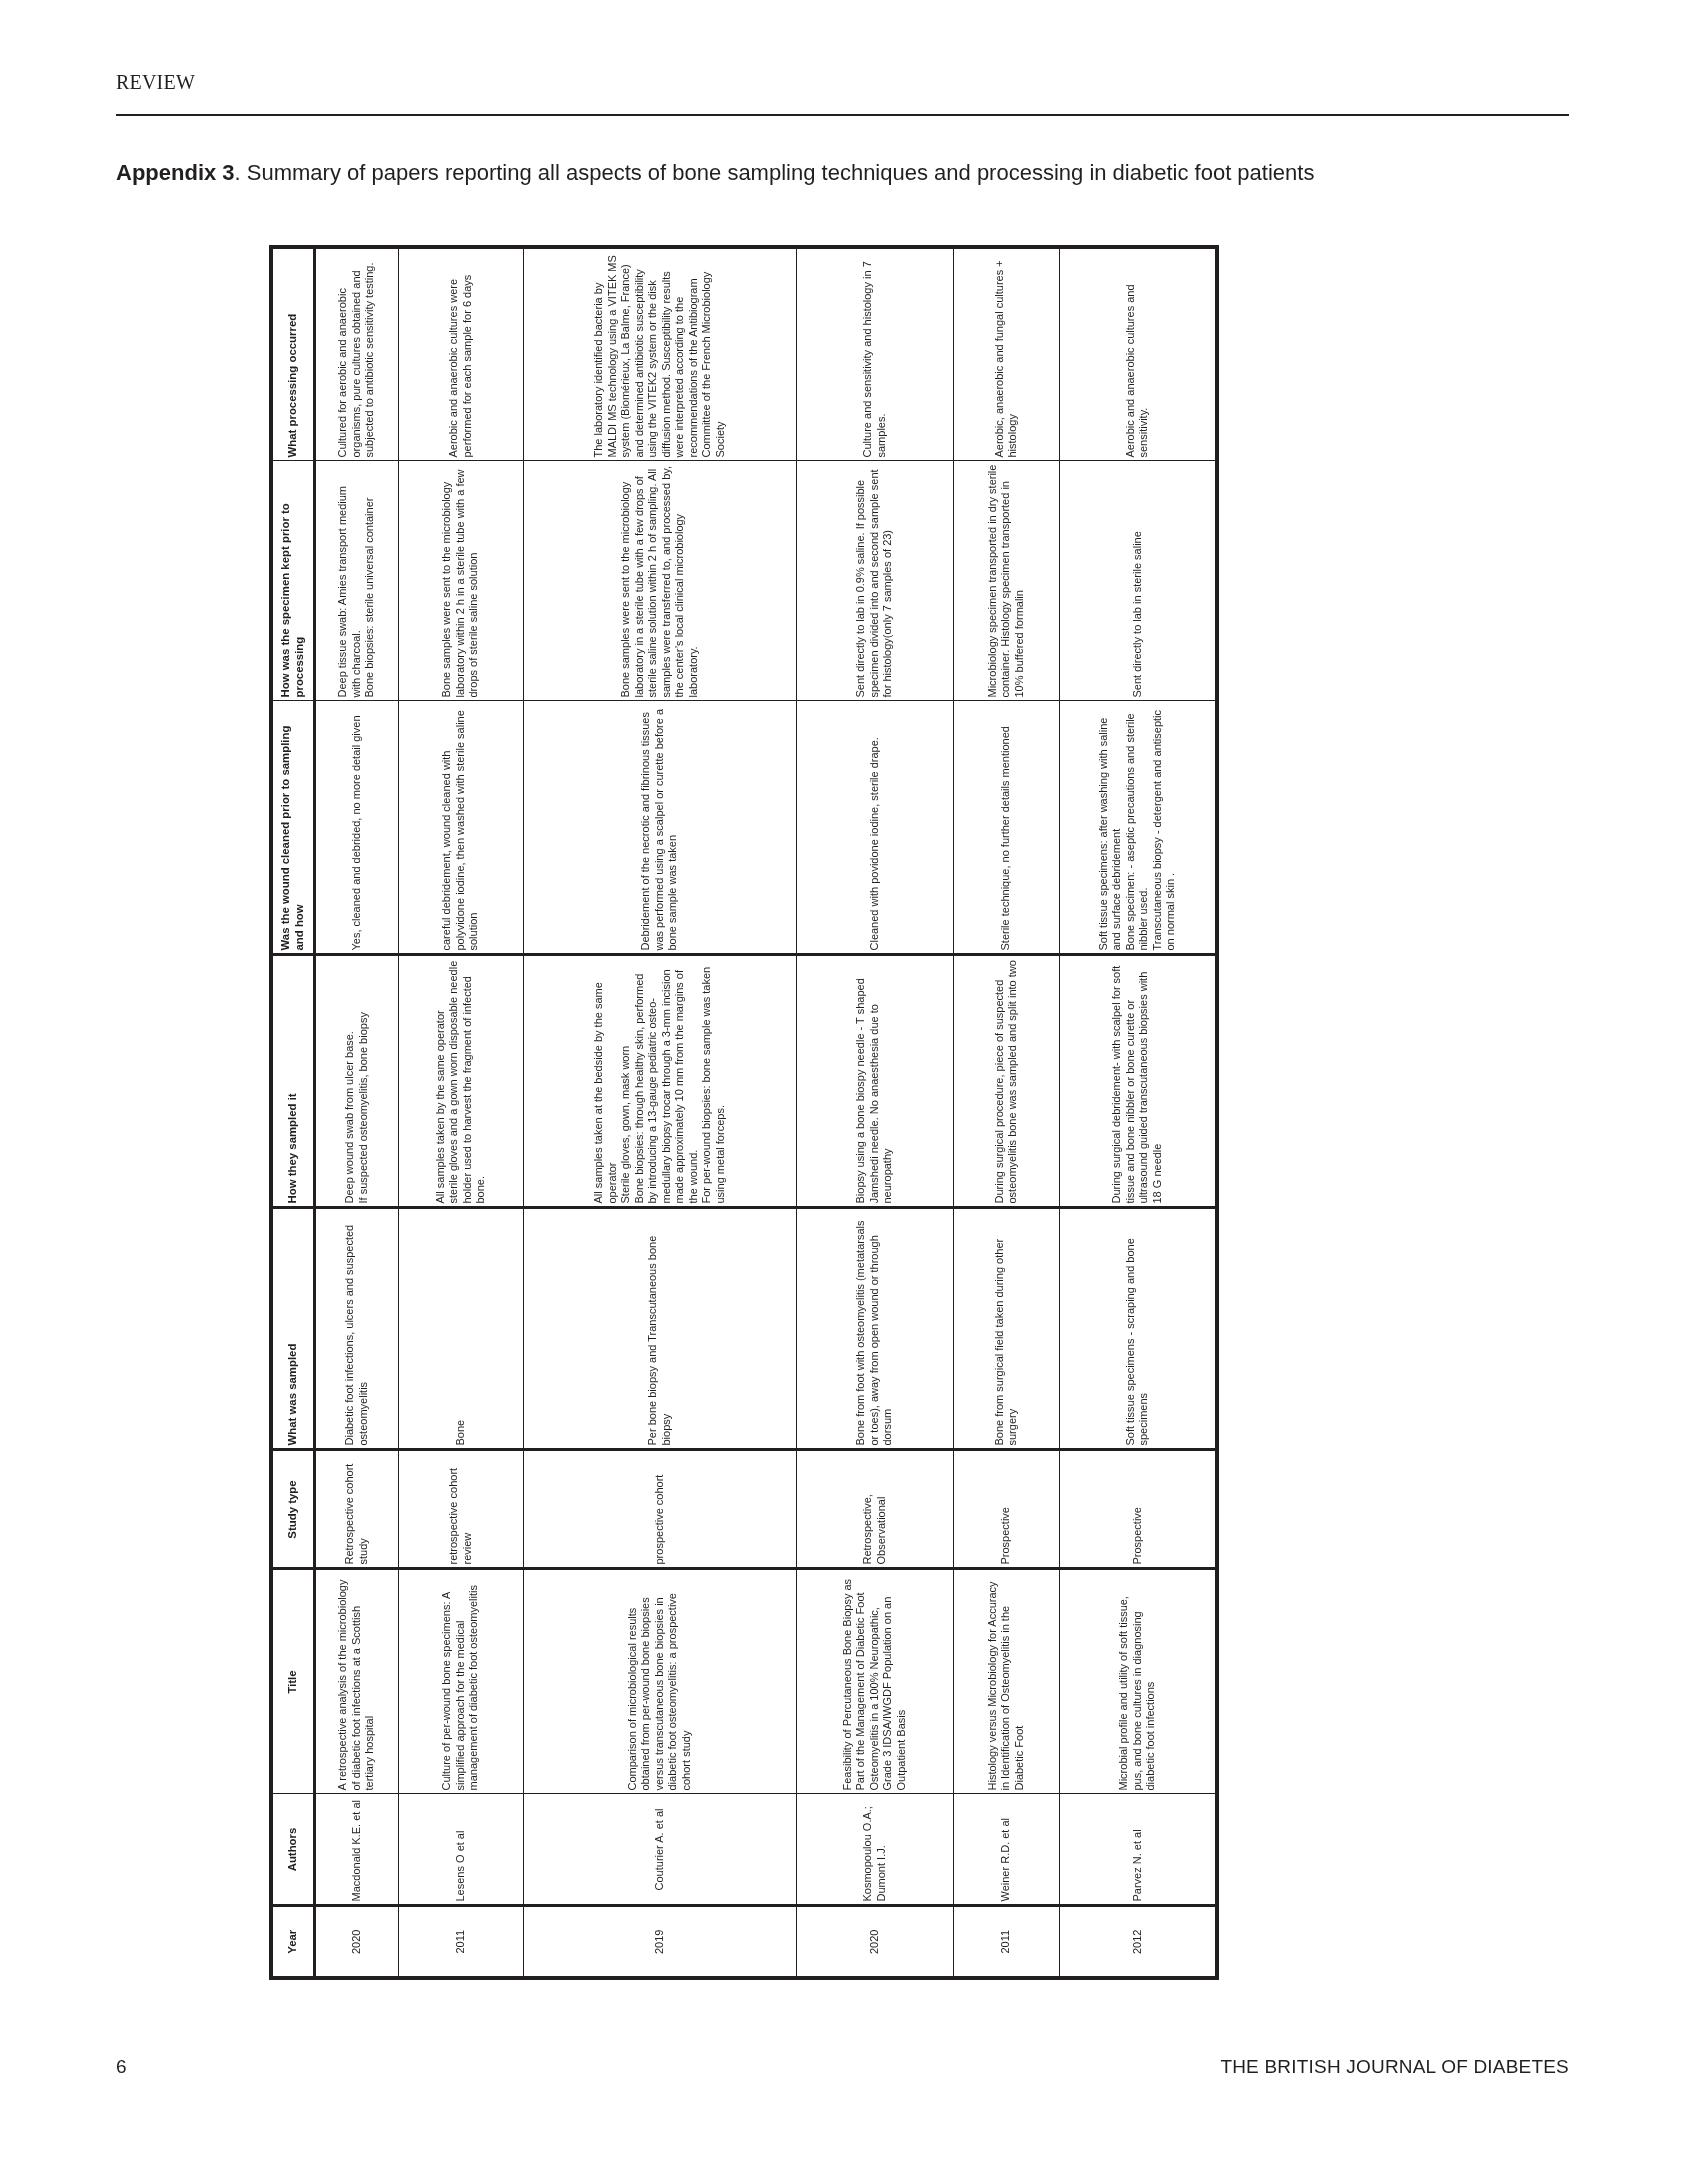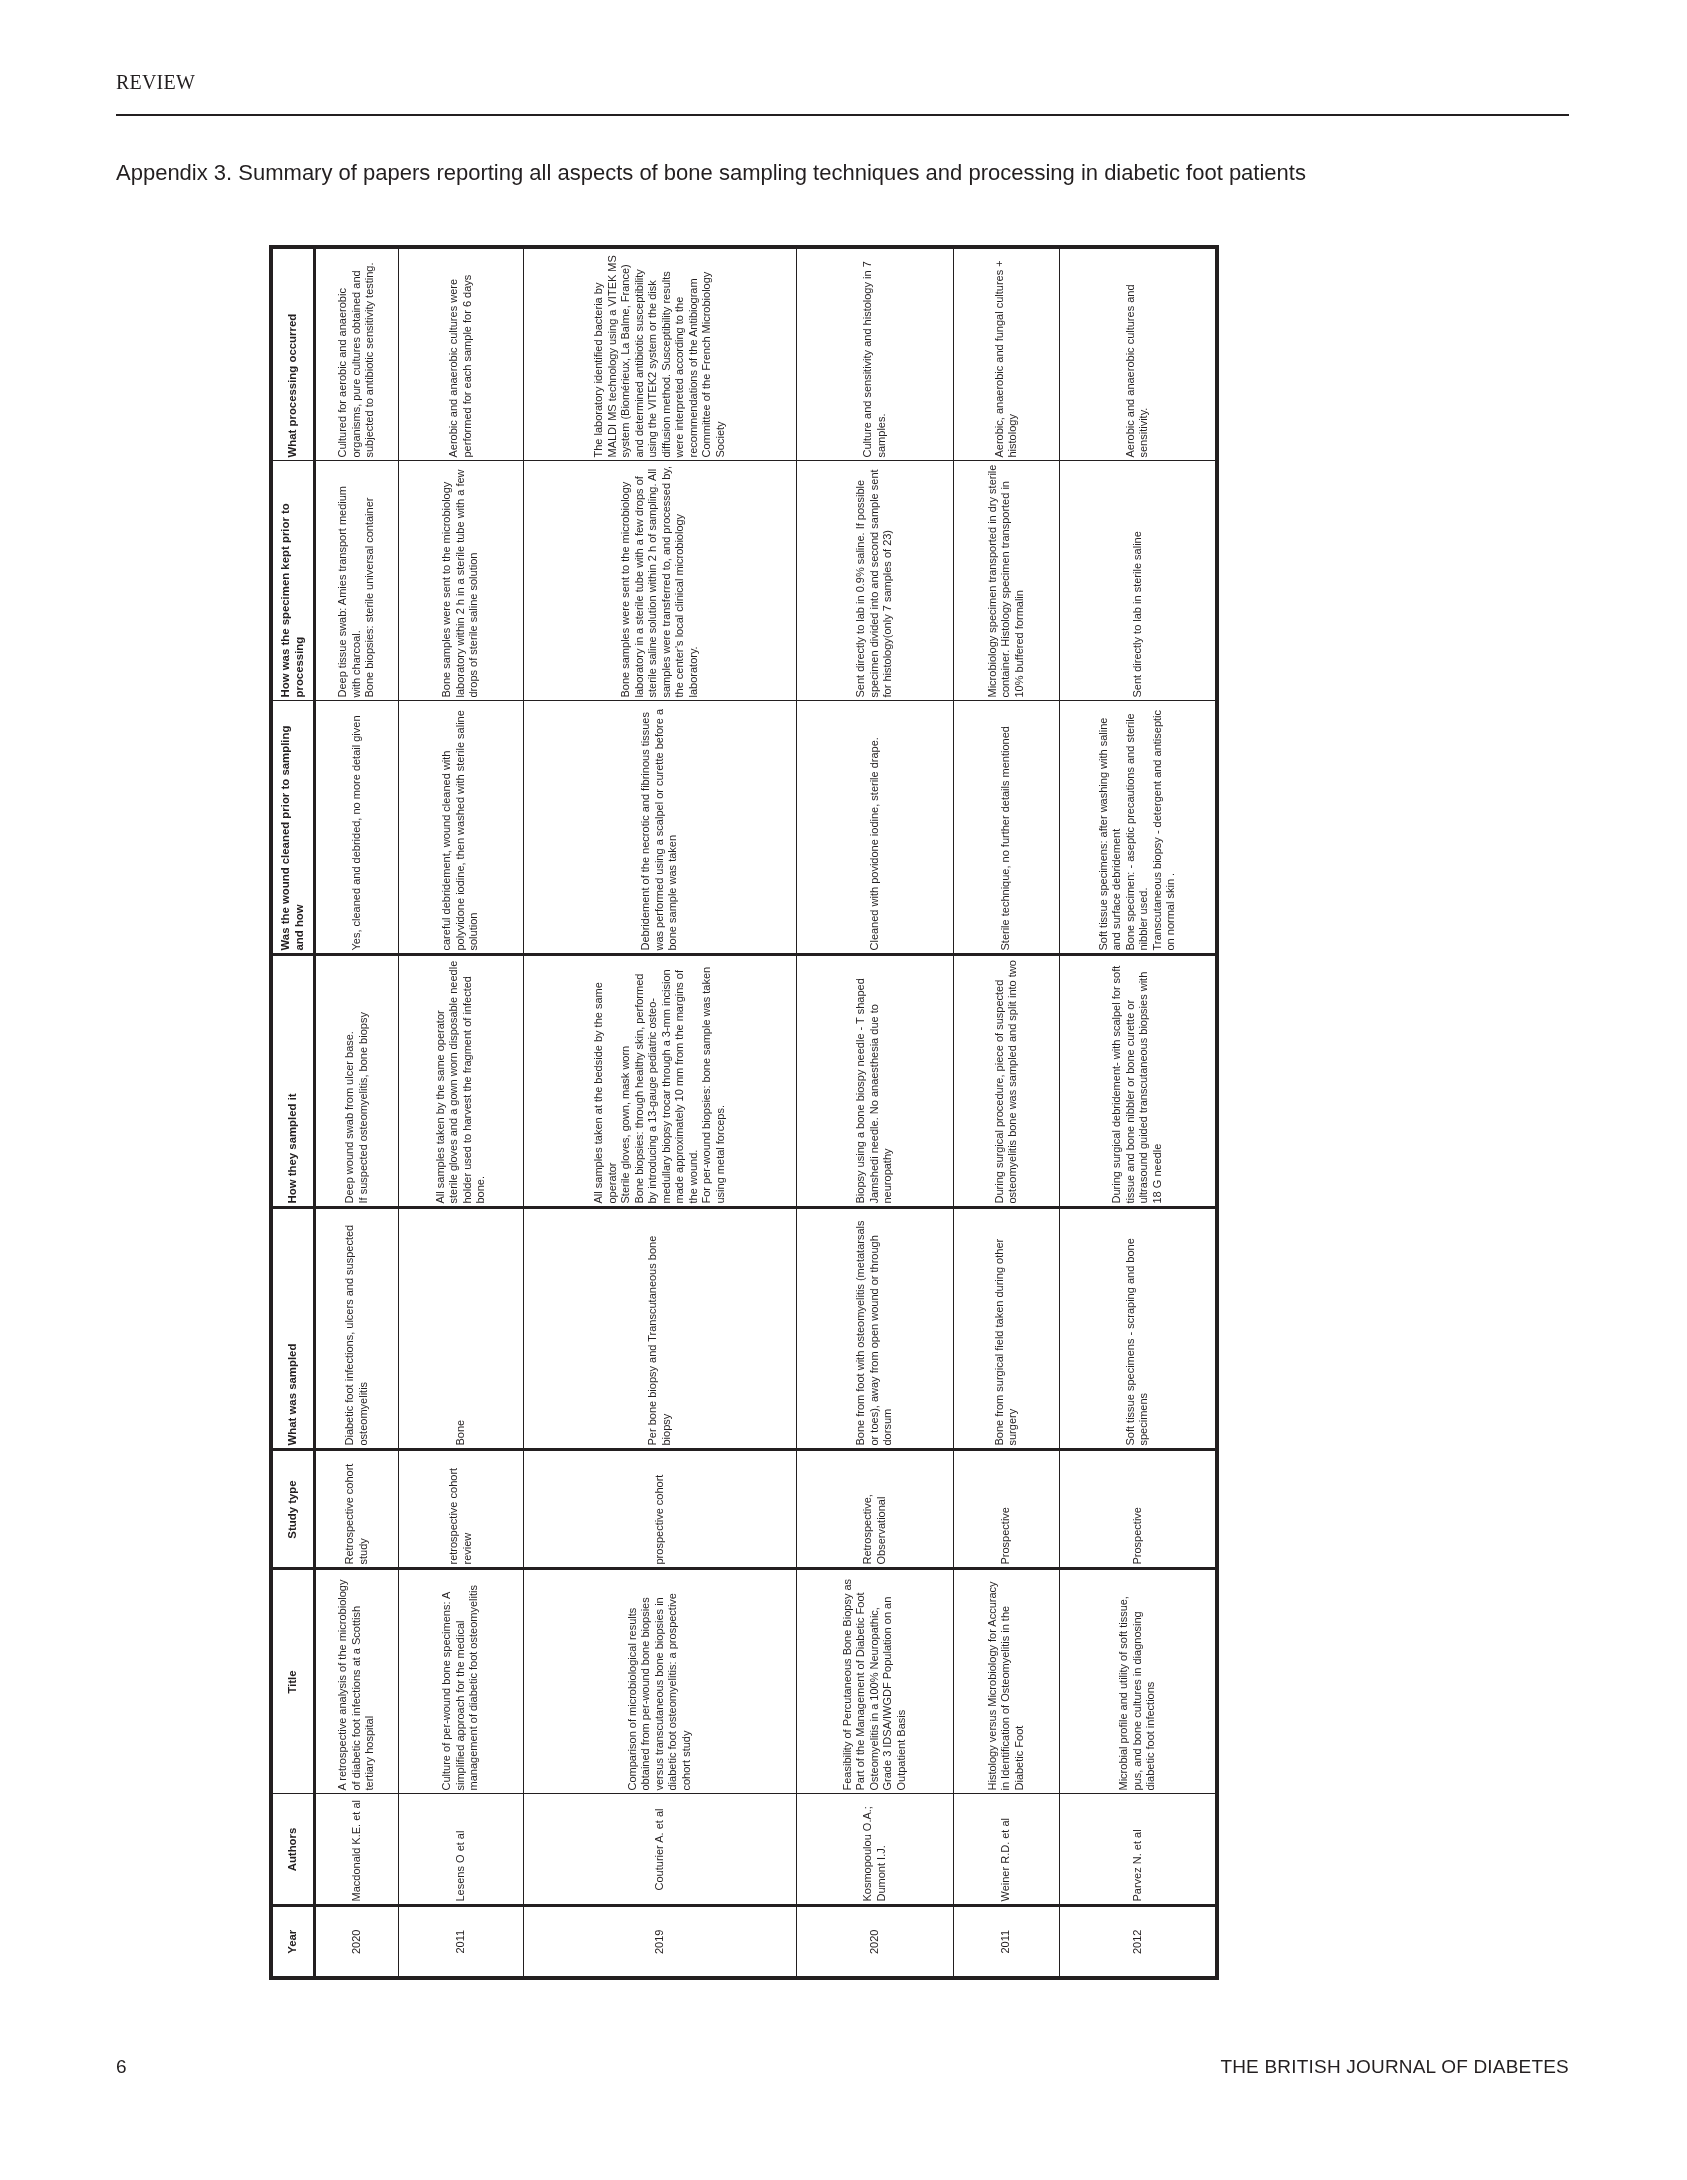--- a/index.html
+++ b/index.html
@@ -1,20 +1,20 @@
 <!DOCTYPE html>
 <html><head>
 <meta charset="utf-8">
 <style>
   html, body { margin:0; padding:0; background:#fff; }
   body { width:1688px; height:2180px; position:relative; overflow:hidden; font-family:"Liberation Sans", sans-serif; color:#231f20; }
   .running-head { position:absolute; left:116px; top:71px; font-size:20px; letter-spacing:0.2px; color:#231f20; font-family:Liberation Serif, serif; }
   .rule { position:absolute; left:116px; top:114px; width:1453px; height:2px; background:#231f20; }
   .caption { position:absolute; left:116px; top:160px; font-size:22px; color:#231f20; white-space:nowrap; }
-  .caption b { font-weight:normal; }
+  .caption b { font-weight:bold; }
   .footer-page { position:absolute; left:116px; top:2056px; font-size:19px; }
   .footer-journal { position:absolute; right:119px; top:2056px; font-size:19px; letter-spacing:0.2px; }
 
   
   .table-frame {
     position:absolute;
     left:269px; top:1980px;   
     width:1731px; height:946px;
     transform-origin: 0 0;
     transform: rotate(-90deg);

